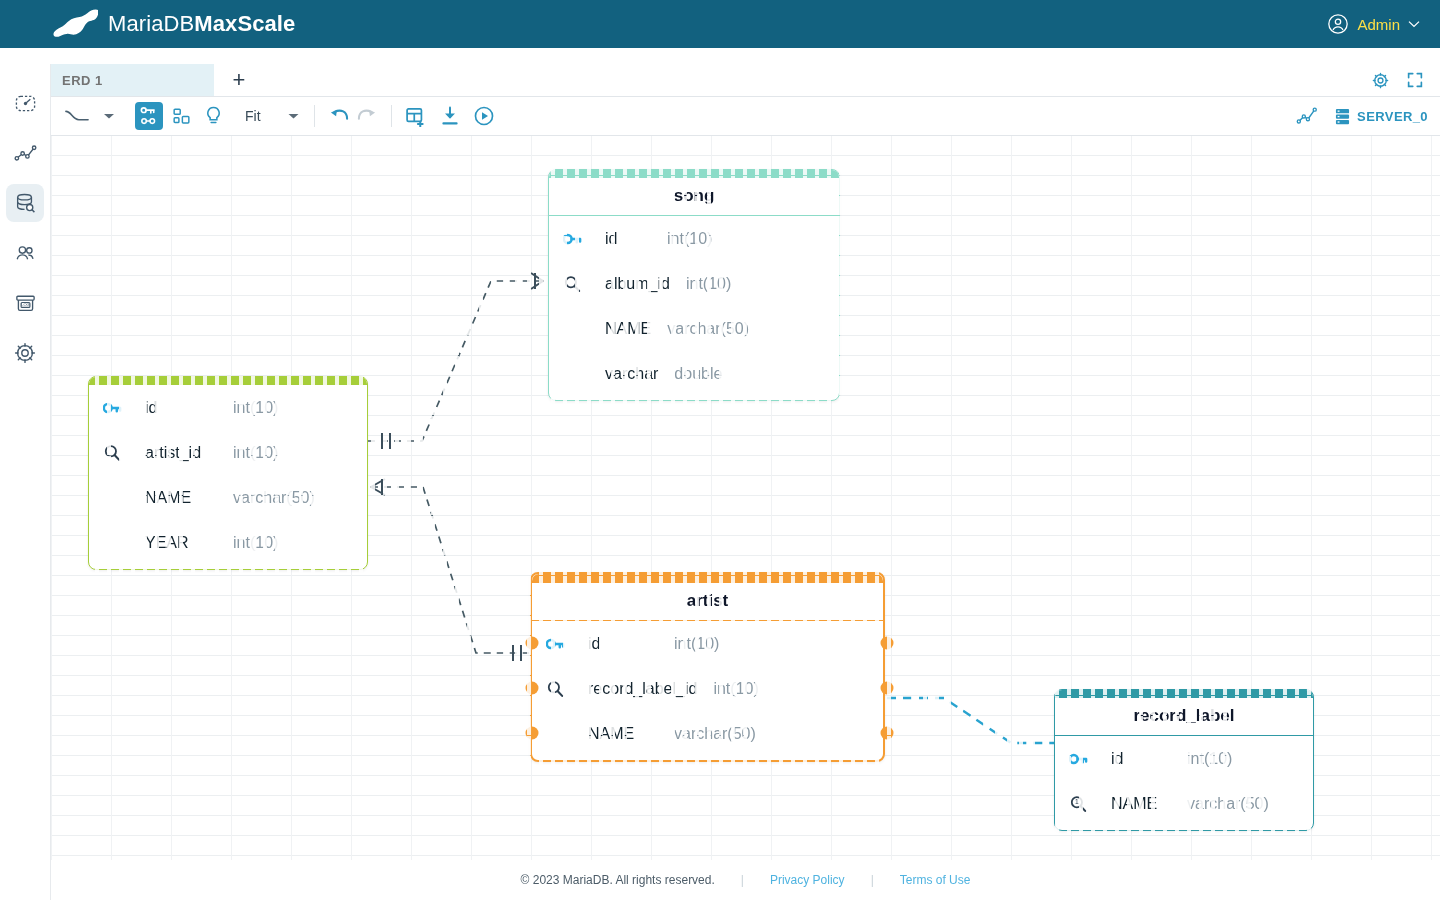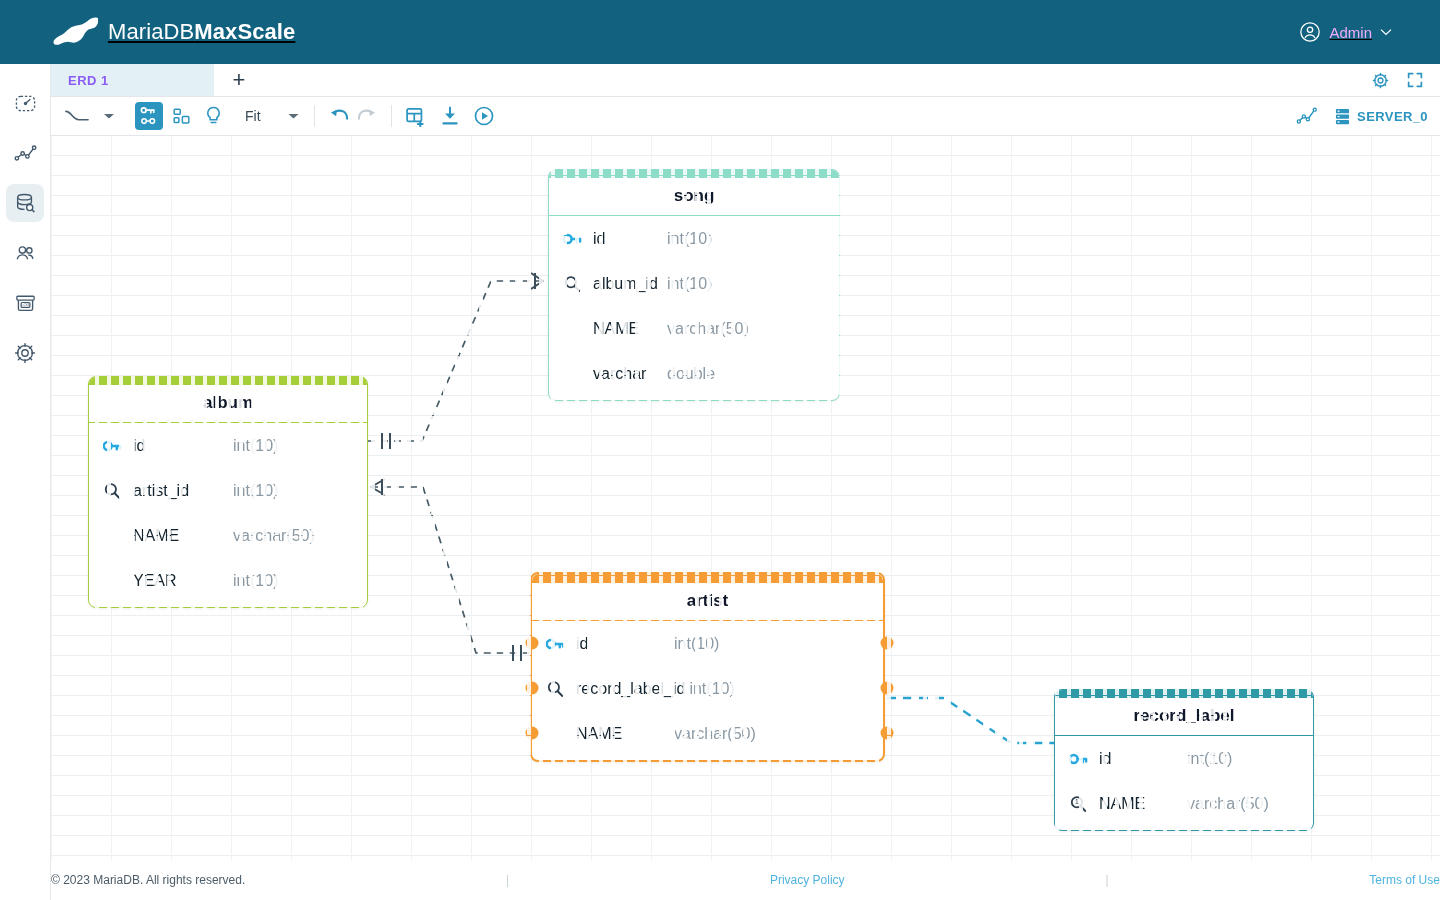--- a/index.html
+++ b/index.html
@@ -5,33 +5,33 @@
   * { box-sizing: border-box; margin: 0; padding: 0; }
   html, body {
     width: 1440px; height: 900px;
     font-family: "Liberation Sans", sans-serif;
     background: #ffffff;
     overflow: hidden;
   }
 
   
   .topbar {
-    position: absolute; top: 0; left: 0; width: 1440px; height: 64px;
+    position: absolute; top: 0; left: 0; width: 1440px; height: 48px;
     background: #12617f;
-    display: flex; align-items: center; justify-content: space-between; text-decoration: underline;
+    display: flex; align-items: center; justify-content: space-between;
   }
   .brand { display: flex; align-items: center; padding-left: 52px; gap: 10px; }
   .brand-logo { width: 46px; height: 34px; display:block; }
   .brand-text { font-size: 22px; color: #ffffff; letter-spacing: .1px; }
   .brand-text .light { font-weight: 300; }
   .brand-text .maxscale { font-weight: 700; }
 
   .admin-menu {
     display: flex; align-items: center; gap: 8px;
-    color: #f0abfc; font-size: 15px; padding-right: 48px;
+    color: #fde047; font-size: 15px; padding-right: 20px;
     cursor: pointer;
   }
   .admin-avatar { width: 22px; height: 22px; }
   .caret-down { width: 12px; height: 8px; }
 
   
   .rail {
     position: absolute; left: 0; top: 64px; width: 51px; height: 836px;
     background: #ffffff; border-right: 1px solid #e7eaed;
     display: flex; flex-direction: column; align-items: center;
@@ -45,22 +45,22 @@
   .rail-item.active { background: #e8eff3; }
 
   
   .tabstrip {
     position: absolute; left: 51px; top: 64px; width: 1389px; height: 33px;
     background: #ffffff; border-bottom: 1px solid #e2e6ea;
     display: flex; align-items: stretch;
   }
   .erd-tab {
     width: 163px; background: #e3f1f6;
-    display: flex; align-items: center; padding-left: 17px;
-    font-size: 13px; font-weight: 700; color: #8b5cf6; letter-spacing: .5px;
+    display: flex; align-items: center; padding-left: 11px;
+    font-size: 13px; font-weight: 700; color: #737373; letter-spacing: .5px;
     cursor: pointer;
   }
   .add-tab {
     width: 50px; display: flex; align-items: center; justify-content: center;
     color: #2c3e4e; font-size: 22px; font-weight: 300; cursor: pointer;
   }
   .tabstrip-right {
     margin-left: auto; display: flex; align-items: center; gap: 16px;
     padding-right: 16px;
   }
@@ -122,39 +122,39 @@
   .erd-head {
     height: 8px; border-radius: 7px 7px 0 0;
   }
   .erd-title {
     text-align: center; font-size: 17px; font-weight: 700; color: #0f172a;
     padding: 8px 10px 9px;
     border-bottom: 1px solid;
   }
   .erd-row {
     display: flex; align-items: center;
-    height: 45px; padding: 0 14px; gap: 4px;
+    height: 45px; padding: 0 14px; gap: 16px;
     font-size: 16px; color: #12232e;
   }
   .erd-ico { width: 26px; flex: 0 0 26px; display: flex; align-items: center; }
   .erd-name { flex: 1 1 auto; white-space: nowrap; }
   .erd-type { color: #8a99a4; white-space: nowrap; text-align: left; }
 
   
   .handle {
     position: absolute; width: 13px; height: 13px; border-radius: 50%;
     background: #f59d34; transform: translate(-50%,-50%);
   }
 
   
   .footer {
     position: absolute; left: 51px; top: 860px; width: 1389px; height: 40px;
     background: #ffffff;
-    display: flex; align-items: center; justify-content: space-between;
-    gap: 14px; font-size: 12px; color: #4c5c68;
+    display: flex; align-items: center; justify-content: center;
+    gap: 26px; font-size: 12px; color: #4c5c68;
   }
   .footer a { color: #4fb3e0; text-decoration: none; cursor: pointer; }
   .footer .pipe { color: #c9d2d8; }
 </style>
 </head>
 <body>
 
 <div class="topbar">
   <div class="brand">
     <svg class="brand-logo" viewBox="0 0 60 42">
@@ -407,21 +407,20 @@
     </div>
     <div class="erd-row" style="margin-bottom:4px">
       <span class="erd-ico"></span>
       <span class="erd-name">varchar</span>
       <span class="erd-type" style="width:158px">double</span>
     </div>
   </div>
 
   <div class="erd-table" style="left:37px; top:240px; width:280px; border-color:#a6ce39;">
     <div class="erd-head" style="background:#a6ce39"></div>
-    <div class="erd-title" style="border-bottom-color:#a6ce39">album</div>
     <div class="erd-row">
       <span class="erd-ico">
         <svg width="19" height="14" viewBox="0 0 20 14">
             <circle cx="5" cy="7" r="4.1" fill="none" stroke="#26a9e0" stroke-width="2.6"></circle>
             <path d="M9 7h9M14.5 7v3.4M18 7v2.6" stroke="#26a9e0" stroke-width="2.6" stroke-linecap="round"></path>
           </svg>
       </span>
       <span class="erd-name">id</span>
       <span class="erd-type" style="width:120px">int(10)</span>
     </div>

